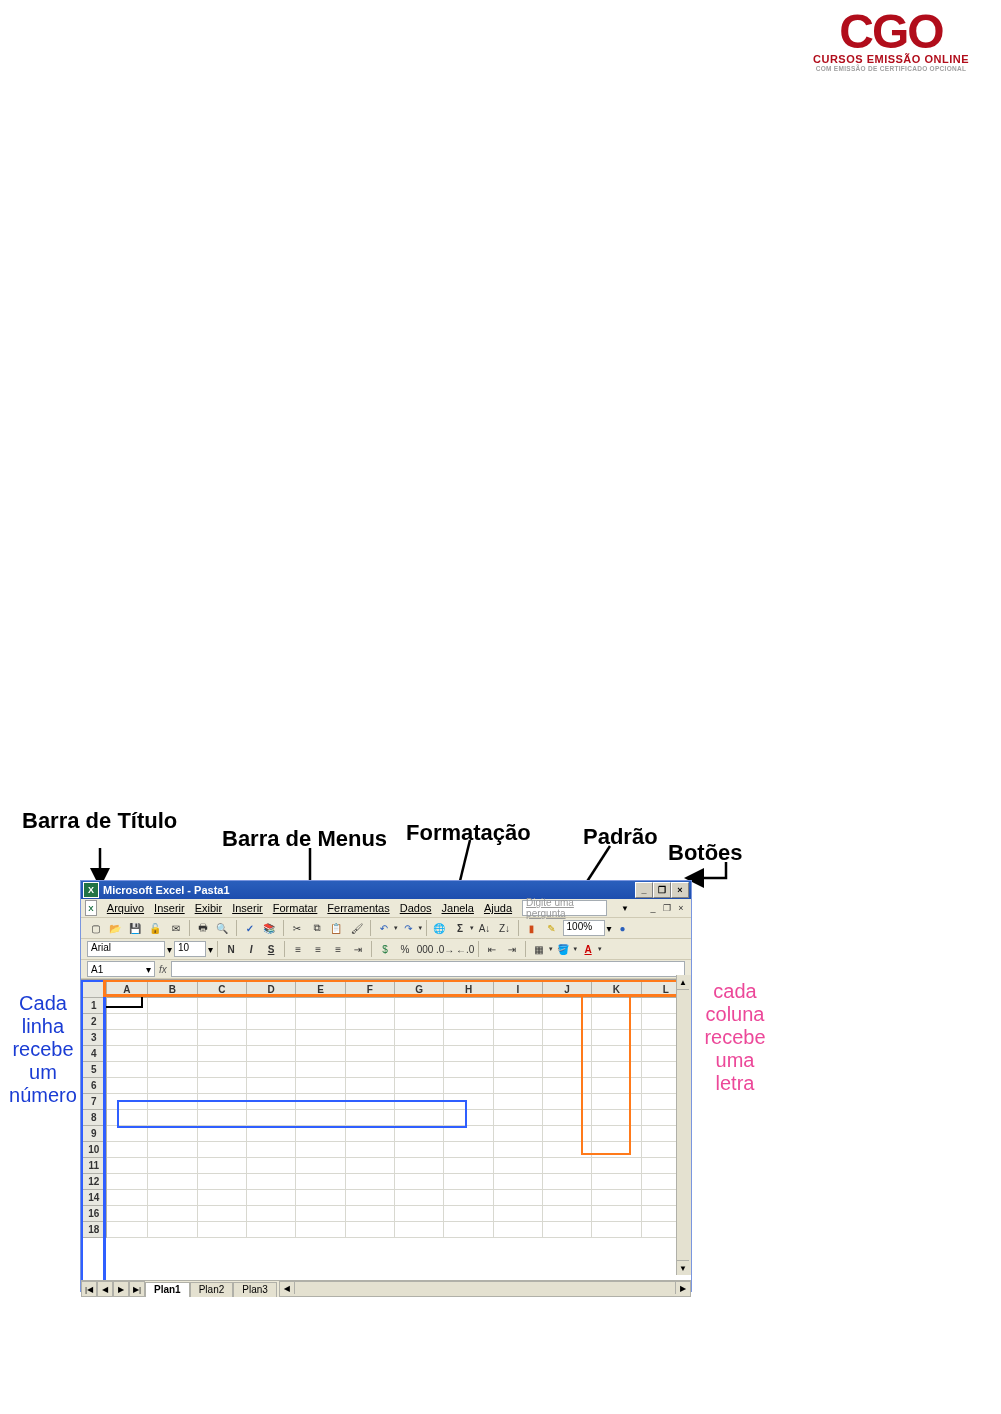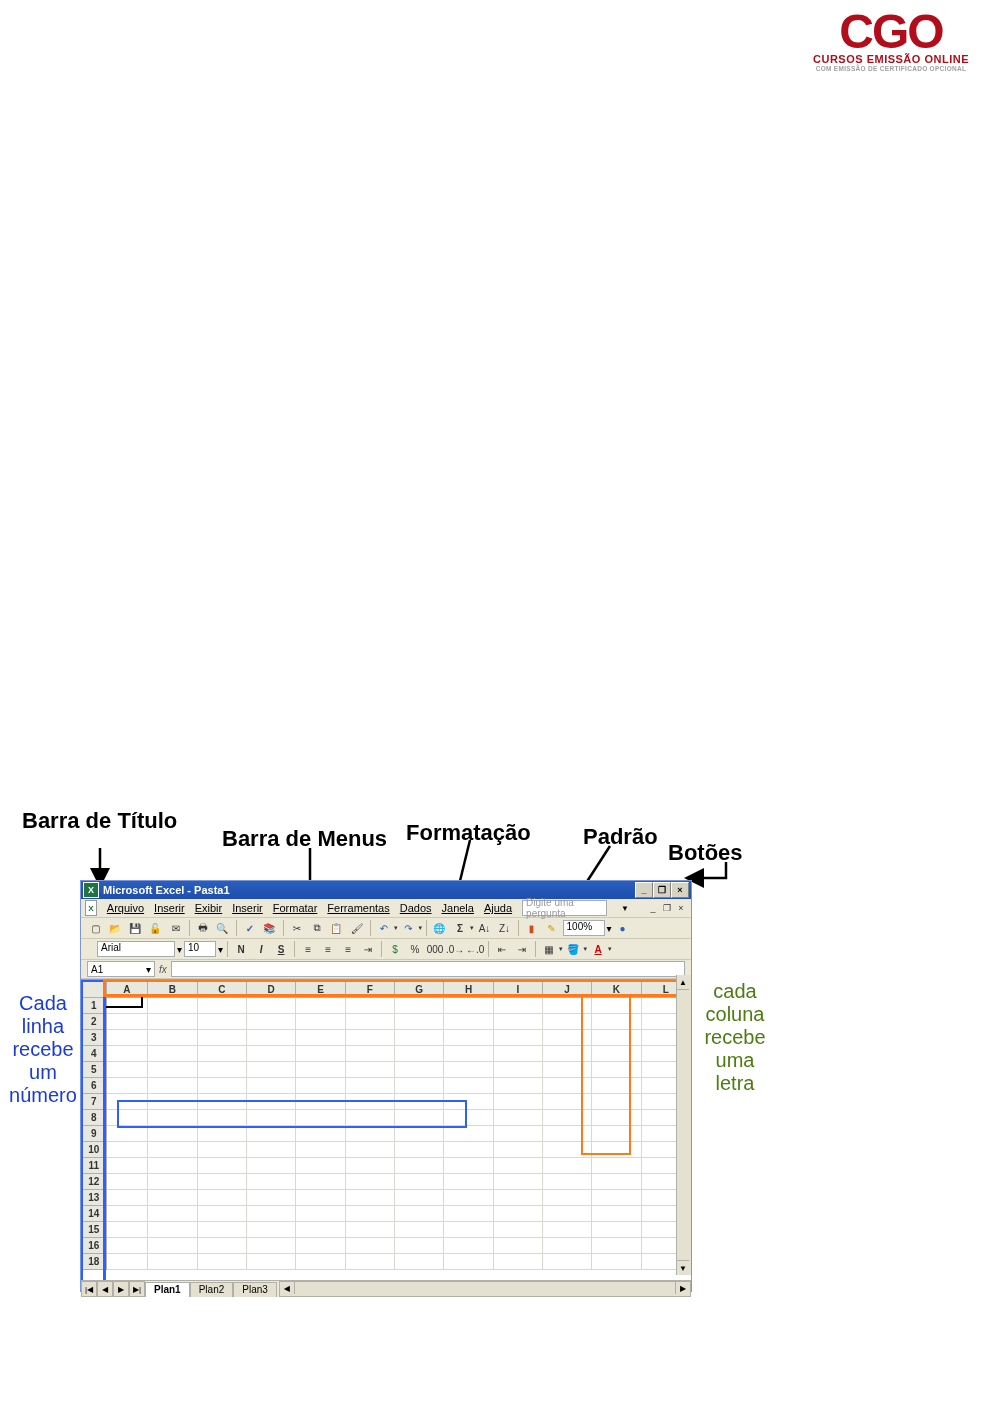--- a/index.html
+++ b/index.html
@@ -53,21 +53,21 @@
     color: #000;
   }
   .side-ann {
     position: absolute;
     font-family: Arial, sans-serif;
     font-size: 20px;
     text-align: center;
     line-height: 1.15;
   }
   .side-ann.blue { color: #1a3cd4; }
-  .side-ann.orange { color: #4d7c0f; }
+  .side-ann.orange { color: #ec4899; }
 
   svg.arrow { position: absolute; overflow: visible; }
 
   
   .excel {
     position: absolute;
     left: 80px;
     top: 880px;
     width: 610px;
     height: 410px;
@@ -121,21 +121,21 @@
     width: 14px; height: 14px; background: #fff; border:1px solid #999;
     display:flex;align-items:center;justify-content:center;font-size:8px;color:#217346;font-weight:bold;
   }
   .menubar .mitem { font-size: 11px; }
   .menubar .mitem u { text-decoration: underline; }
   .menubar .askbox {
     margin-left: auto;
     width: 110px; height: 14px;
     background: #fff; border: 1px solid #a5acb2;
     font-size: 10px; color: #9a9a9a; padding: 0 3px;
-    display:flex;align-items:center;
+    display:flex;align-items:center;text-decoration:underline;
   }
   .menubar .doc-win-btns { display:flex; gap:2px; margin: 0 4px; }
   .menubar .dwbtn { width:12px;height:12px;display:flex;align-items:center;justify-content:center;font-size:9px;color:#333;}
 
   
   .toolbar {
     height: 20px;
     background: #ece9d8;
     border-bottom: 1px solid #cfcab4;
     display: flex;
@@ -150,21 +150,21 @@
     font-size: 10px;
     color:#333;
   }
   .tsep { width:1px; height:16px; background:#b8b4a0; margin:0 2px; }
   .tdd { display:flex;align-items:center;gap:1px; }
   .tdd .tri { font-size:7px;color:#333; }
   .fontbox, .sizebox, .zoombox {
     background:#fff;border:1px solid #a5acb2;height:14px;
     display:flex;align-items:flex-start;padding:0 3px;font-size:10px;
   }
-  .fontbox{width:70px;margin-left:10px;} .sizebox{width:24px;} .zoombox{width:34px;}
+  .fontbox{width:70px;} .sizebox{width:24px;} .zoombox{width:34px;}
 
   
   .fbar {
     height: 18px; background:#ece9d8; border-bottom:1px solid #cfcab4;
     display:flex;align-items:center;padding-left:6px;gap:4px;
   }
   .namebox {
     width:60px;height:14px;background:#fff;border:1px solid #a5acb2;
     font-size:10px;display:flex;align-items:center;padding:0 3px;justify-content:space-between;
   }
@@ -594,51 +594,21 @@
               <td class="cell colN"></td>
               <td class="cell colN"></td>
               <td class="cell colN"></td>
               <td class="cell colN"></td>
               <td class="cell colN"></td>
               <td class="cell colN"></td>
               <td class="cell colN"></td>
               <td class="cell colN"></td>
             </tr>
             <tr>
-              <th class="rowhdr">13</th>
-              <td class="cell colA"></td>
-              <td class="cell colN"></td>
-              <td class="cell colN"></td>
-              <td class="cell colN"></td>
-              <td class="cell colN"></td>
-              <td class="cell colN"></td>
-              <td class="cell colN"></td>
-              <td class="cell colN"></td>
-              <td class="cell colN"></td>
-              <td class="cell colN"></td>
-              <td class="cell colN"></td>
-              <td class="cell colN"></td>
-            </tr>
-            <tr>
               <th class="rowhdr">14</th>
-              <td class="cell colA"></td>
-              <td class="cell colN"></td>
-              <td class="cell colN"></td>
-              <td class="cell colN"></td>
-              <td class="cell colN"></td>
-              <td class="cell colN"></td>
-              <td class="cell colN"></td>
-              <td class="cell colN"></td>
-              <td class="cell colN"></td>
-              <td class="cell colN"></td>
-              <td class="cell colN"></td>
-              <td class="cell colN"></td>
-            </tr>
-            <tr>
-              <th class="rowhdr">15</th>
               <td class="cell colA"></td>
               <td class="cell colN"></td>
               <td class="cell colN"></td>
               <td class="cell colN"></td>
               <td class="cell colN"></td>
               <td class="cell colN"></td>
               <td class="cell colN"></td>
               <td class="cell colN"></td>
               <td class="cell colN"></td>
               <td class="cell colN"></td>

